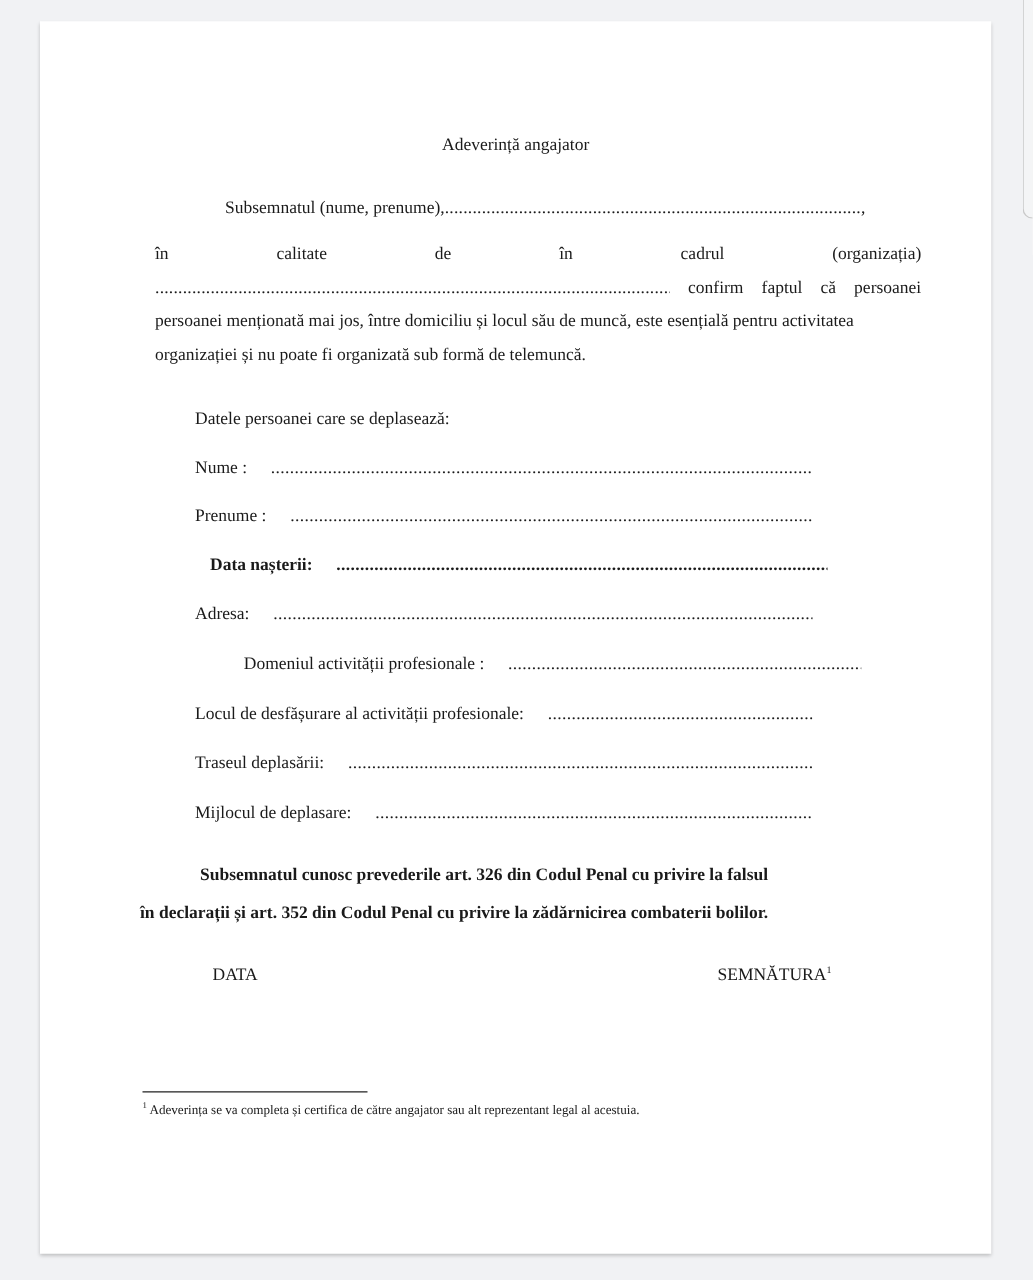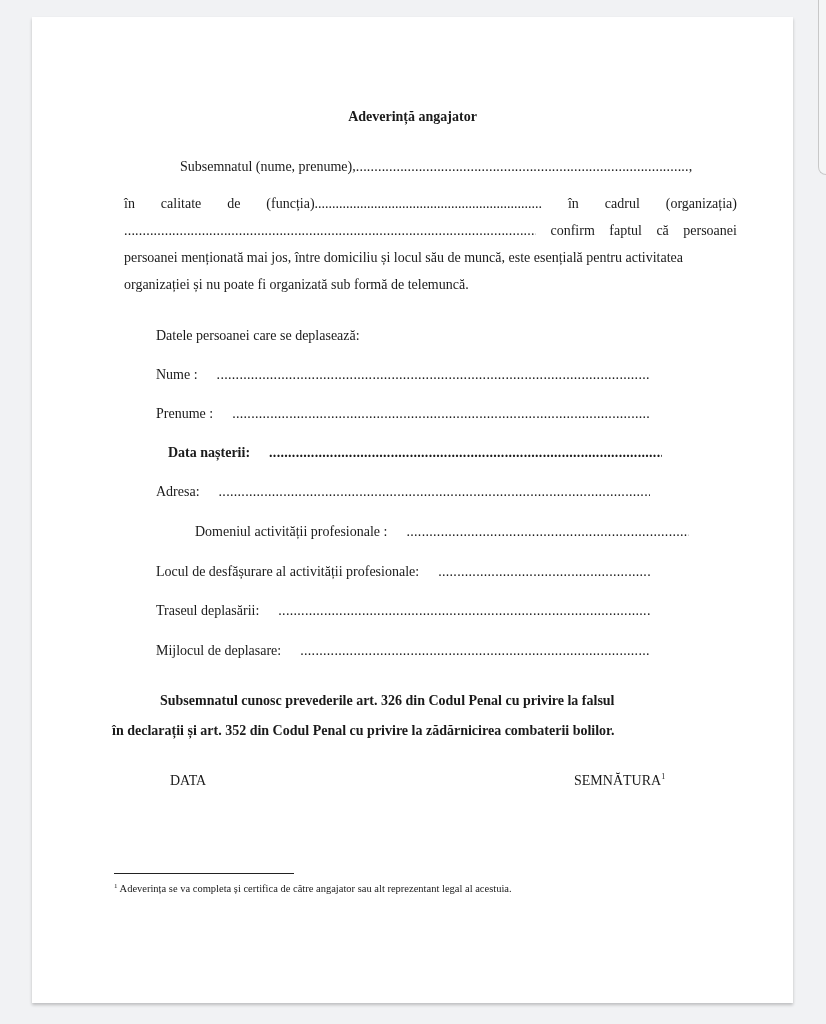--- a/index.html
+++ b/index.html
@@ -36,21 +36,21 @@
     border: 1px solid #c8c8c8;
     border-radius: 0 0 0 8px;
     border-right: none;
     border-top: none;
     background: #f4f5f6;
   }
   .abs { position: absolute; white-space: nowrap; }
   .title {
     left: 0; width: 100%; top: 92px;
     text-align: center;
-    font-weight: bold;
+    font-weight: normal;
     font-size: 14px;
   }
   .txt { font-size: 14px; line-height: 1; }
   .bold { font-weight: bold; }
   .justify-row {
     display: flex;
     justify-content: space-between;
     align-items: center;
   }
   .dots { letter-spacing: 0.2px; overflow: hidden; white-space: nowrap; }
@@ -91,21 +91,20 @@
     <div class="abs title">Adeverință angajator</div>
 
     <div class="abs txt" style="left:148px; top:143px;">
       <span>Subsemnatul (nume, prenume),</span><span class="dots">..........................................................................................,</span>
     </div>
 
     <div class="abs txt justify-row" style="left:92px; top:180px; width:613px;">
       <span>în</span>
       <span>calitate</span>
       <span>de</span>
-      <span>(funcția).................................................................</span>
       <span>în</span>
       <span>cadrul</span>
       <span>(organizația)</span>
     </div>
 
     <div class="abs txt justify-row" style="left:92px; top:207px; width:613px;">
       <span class="dots" style="width:412px;">....................................................................................................................</span>
       <span>confirm</span>
       <span>faptul</span>
       <span>că</span>

